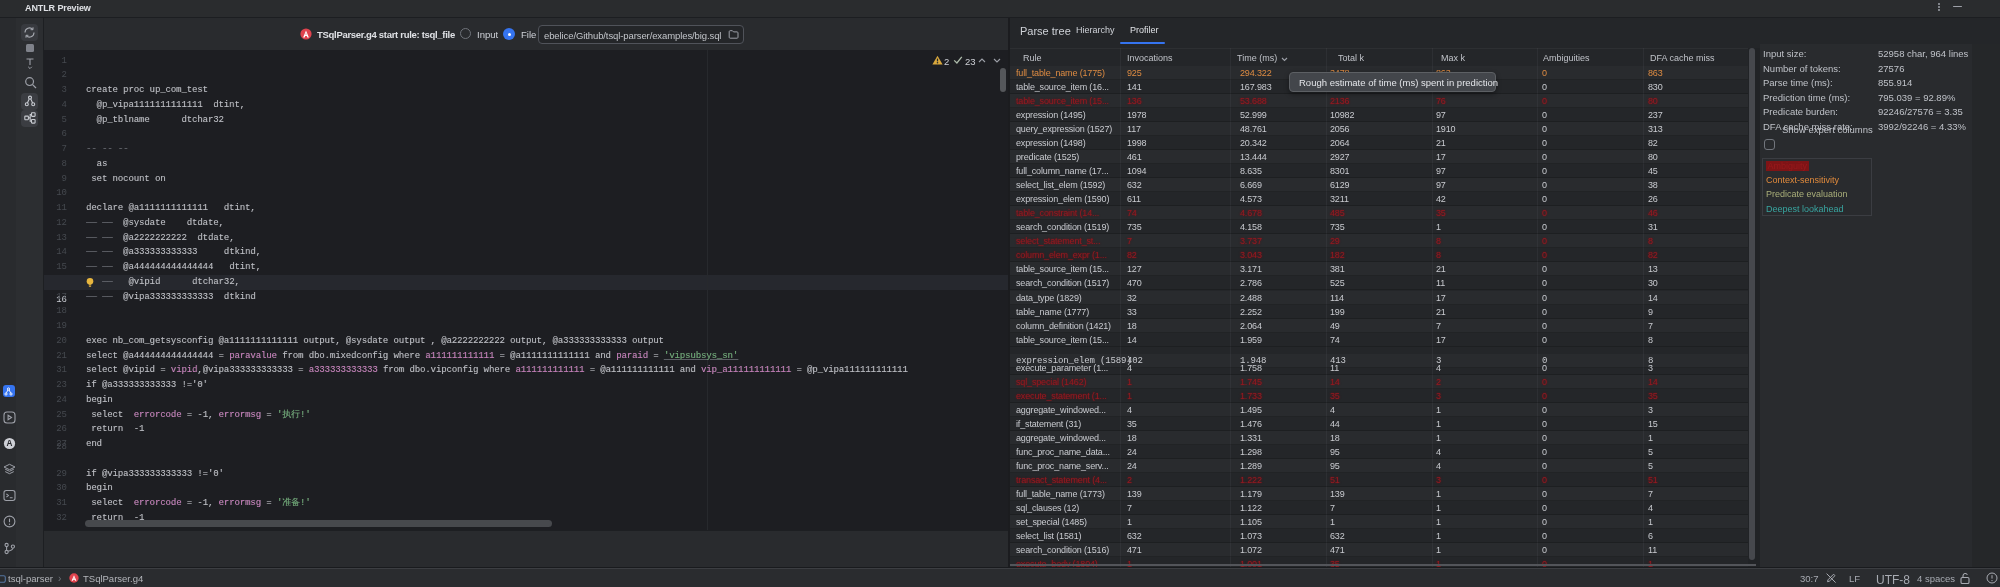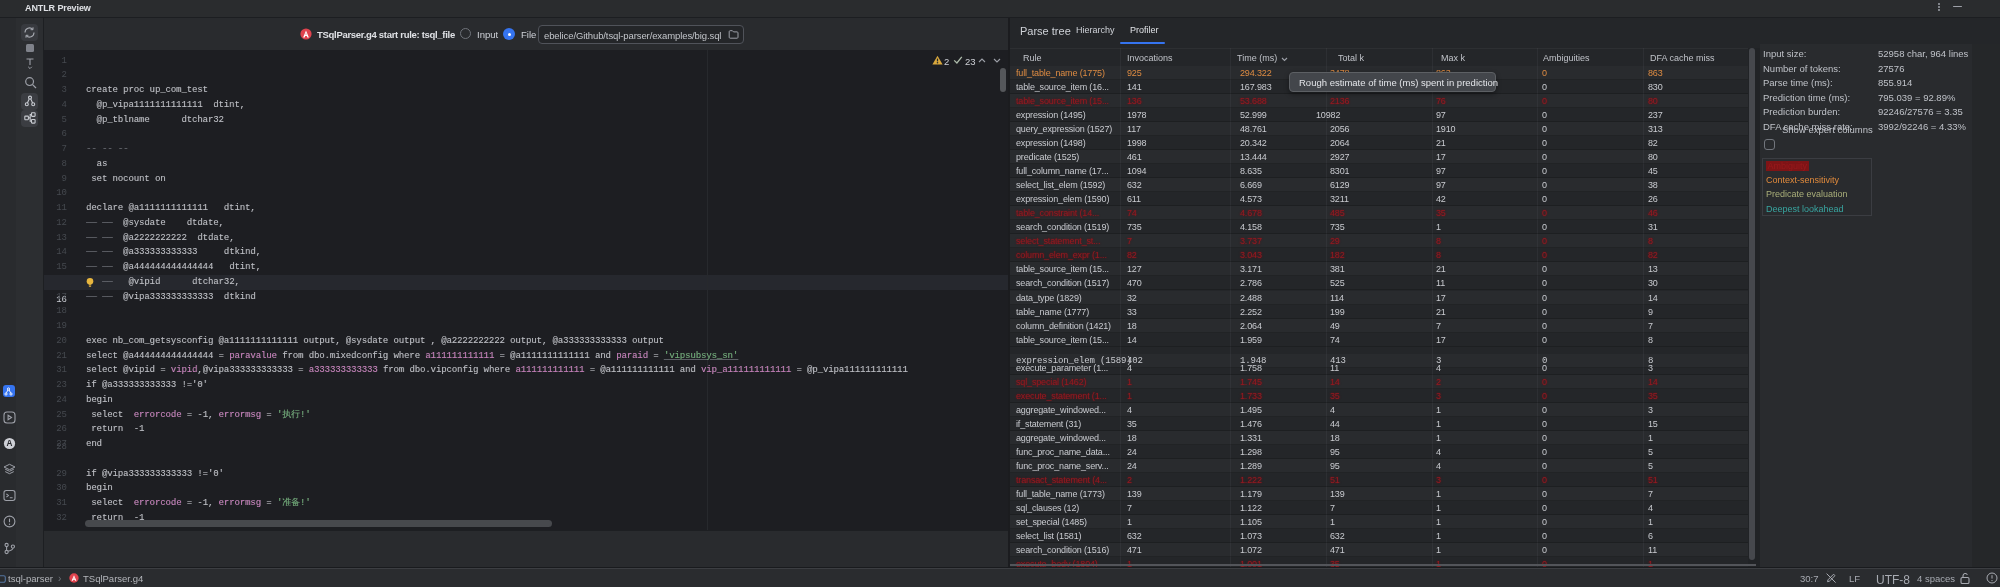--- a/index.html
+++ b/index.html
@@ -245,21 +245,21 @@
 <span class="tc" style="left:230px">53.688</span>
 <span class="tc" style="left:320px">2136</span>
 <span class="tc" style="left:426px">76</span>
 <span class="tc" style="left:532px">0</span>
 <span class="tc" style="left:638px">80</span>
 </div>
 <div class="trow " style="top:42.1px;">
 <span class="tc" style="left:6px">expression (1495)</span>
 <span class="tc" style="left:117px">1978</span>
 <span class="tc" style="left:230px">52.999</span>
-<span class="tc" style="left:306px">10982</span>
+<span class="tc" style="left:320px">10982</span>
 <span class="tc" style="left:426px">97</span>
 <span class="tc" style="left:532px">0</span>
 <span class="tc" style="left:638px">237</span>
 </div>
 <div class="trow " style="top:56.1px;background:rgba(255,255,255,0.022);">
 <span class="tc" style="left:6px">query_expression (1527)</span>
 <span class="tc" style="left:117px">117</span>
 <span class="tc" style="left:230px">48.761</span>
 <span class="tc" style="left:320px">2056</span>
 <span class="tc" style="left:426px">1910</span>
@@ -551,21 +551,21 @@
 <div class="a" style="left:1289px;top:71.5px;width:207px;height:20px;background:#43464b;border:1px solid #5d6064;border-radius:4px;box-shadow:0 2px 5px rgba(0,0,0,.4)"></div>
 <div class="a" style="left:1299px;top:76.5px;color:#e3e5e9">Rough estimate of time (ms) spent in prediction</div>
 <div class="a" style="left:1763px;top:48.0px;color:#bfc2c8">Input size:</div>
 <div class="a" style="left:1878px;top:48.0px;color:#bfc2c8">52958 char, 964 lines</div>
 <div class="a" style="left:1763px;top:62.5px;color:#bfc2c8">Number of tokens:</div>
 <div class="a" style="left:1878px;top:62.5px;color:#bfc2c8">27576</div>
 <div class="a" style="left:1763px;top:77.0px;color:#bfc2c8">Parse time (ms):</div>
 <div class="a" style="left:1878px;top:77.0px;color:#bfc2c8">855.914</div>
 <div class="a" style="left:1763px;top:91.5px;color:#bfc2c8">Prediction time (ms):</div>
 <div class="a" style="left:1878px;top:91.5px;color:#bfc2c8">795.039 = 92.89%</div>
-<div class="a" style="left:1763px;top:106.0px;color:#bfc2c8">Prediction burden:</div>
+<div class="a" style="left:1763px;top:106.0px;color:#bfc2c8">Predicate burden:</div>
 <div class="a" style="left:1878px;top:106.0px;color:#bfc2c8">92246/27576 = 3.35</div>
 <div class="a" style="left:1763px;top:120.5px;color:#bfc2c8">DFA cache miss rate:</div>
 <div class="a" style="left:1878px;top:120.5px;color:#bfc2c8">3992/92246 = 4.33%</div>
 <div class="a" style="left:1764px;top:139px;width:11px;height:11px;border:1.2px solid #72767d;border-radius:3px"></div>
 <div class="a" style="left:1782px;top:124px;color:#bfc2c8">Show expert columns</div>
 <div class="a" style="left:1762px;top:157.5px;width:110px;height:58px;border:1px solid #3b3d42"></div>
 <div class="a" style="left:1766px;top:161px;font-size:9px;background:#7e1416;color:#9a191c;padding:0 1.5px">Ambiguity</div>
 <div class="a" style="left:1766px;top:175px;font-size:9px;color:#e08a3c">Context-sensitivity</div>
 <div class="a" style="left:1766px;top:189px;font-size:9px;color:#a9ae79">Predicate evaluation</div>
 <div class="a" style="left:1766px;top:203.5px;font-size:9px;color:#38a5a0">Deepest lookahead</div>

